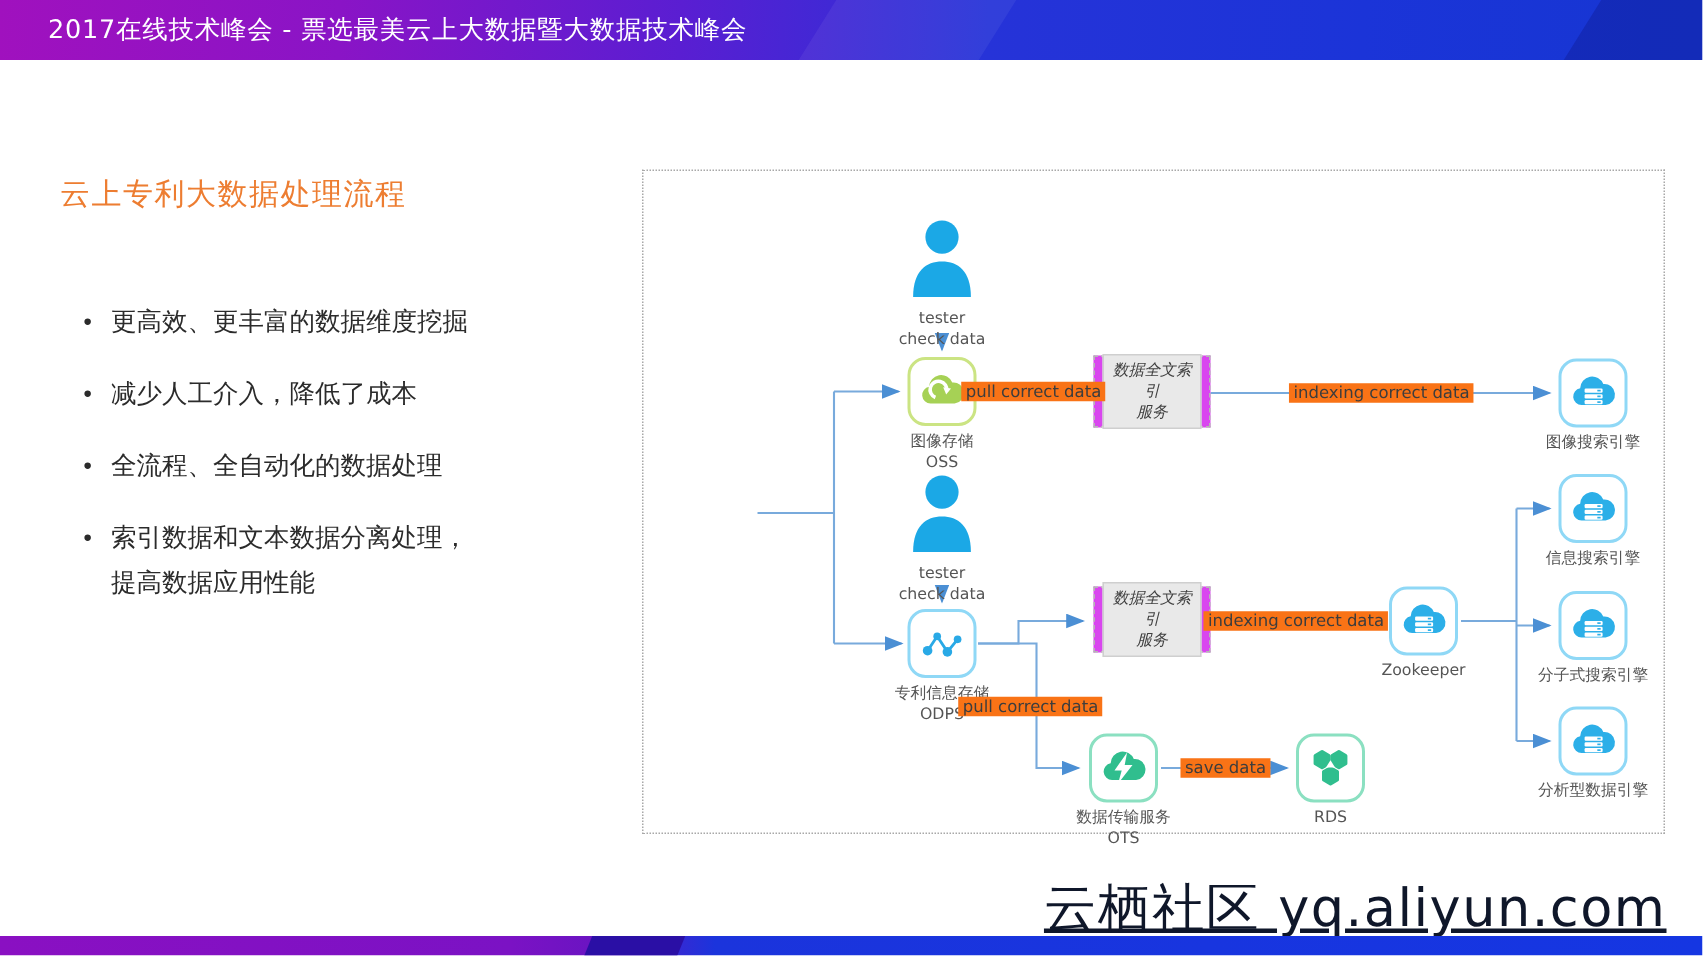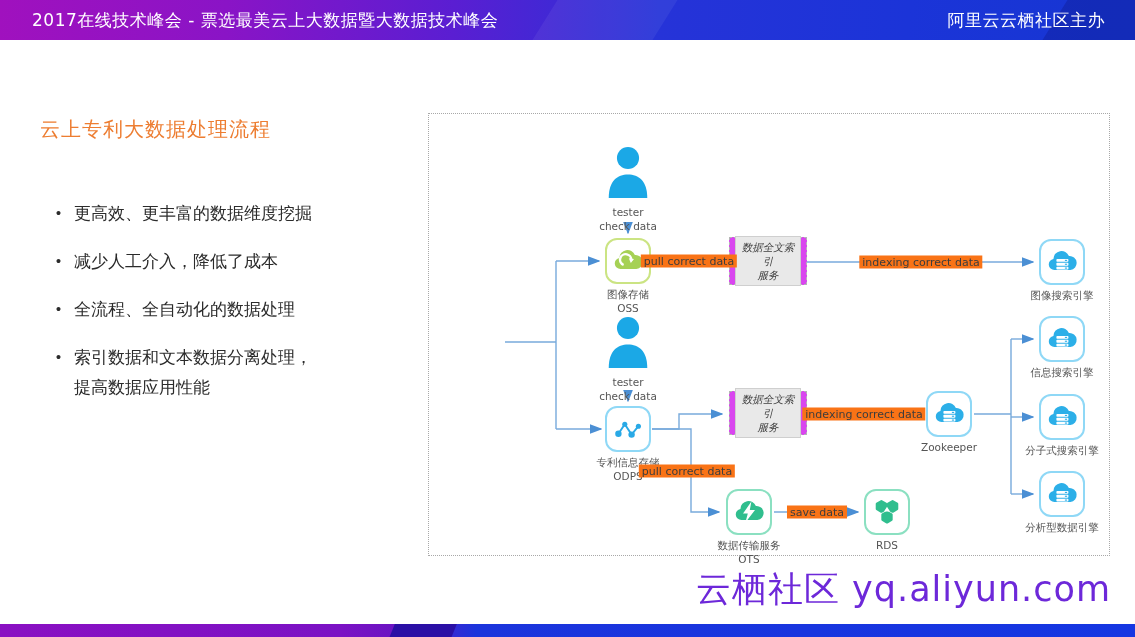--- a/index.html
+++ b/index.html
@@ -30,21 +30,21 @@
     position:absolute;right:30px;top:0;line-height:40px;
     color:#ffffff;font-size:17px;letter-spacing:0.5px;white-space:nowrap;
   }
   
   .slide-title{
     position:absolute;left:40px;top:116px;
     font-size:20px;font-weight:normal;color:#ED7D31;letter-spacing:1px;white-space:nowrap;
   }
   .bullets{
     position:absolute;left:52px;top:200px;width:345px;
-    margin:0;padding:0;list-style:none;font-family:Liberation Mono, monospace;
+    margin:0;padding:0;list-style:none;
   }
   .bullets li{
     position:relative;padding-left:22px;margin-bottom:18px;
     font-size:17px;line-height:30px;color:#2b2b2b;white-space:pre-line;
   }
   .bullets li::before{
     content:"\2022";position:absolute;left:2px;top:0;font-size:15px;color:#2b2b2b;
   }
   
   .panel{
@@ -73,23 +73,24 @@
   .inner-box{
     flex:1;background:#E9E9E9;border:1px solid #CFCFCF;
     font-size:10.5px;line-height:1.35;color:#404040;text-align:center;padding:3px 2px;
   }
   .edge-label{
     position:absolute;transform:translate(-50%,-50%);
     font-size:11px;color:#3d3d3d;background:#f97316;padding:0 3px;white-space:nowrap;
   }
   
   .watermark{
-    position:absolute;right:24px;bottom:24px;
-    font-size:35px;letter-spacing:1px;color:#6d28d9;white-space:nowrap;
+    position:absolute;right:24px;bottom:8px;
+    font-size:35px;letter-spacing:1px;color:#0f172a;white-space:nowrap;
     text-shadow:0 1px 0 #ffffff;
+    text-decoration:underline;
   }
   .bottom-bar{
     position:absolute;left:0;bottom:0;width:1135px;height:13px;overflow:hidden;
     background:linear-gradient(90deg,#8A10C2 0%,#7B12C4 30%,#6A14C2 35%,#1B34DC 42%,#1536E2 100%);
   }
   .bottom-bar .wedge{
     position:absolute;left:392px;top:-3px;width:62px;height:20px;
     background:#2A0FA5;transform:skewX(-22deg);
   }
 </style>
@@ -143,21 +144,20 @@
       </g>
       <polygon points="20,13.5 23.8,19.5 16.2,19.5" fill="#fff"></polygon>
     </symbol>
   </defs>
 </svg>
 
 <div class="header">
   <div class="streak"></div>
   <div class="streak2"></div>
   <span class="header-left">2017在线技术峰会 - 票选最美云上大数据暨大数据技术峰会</span>
-  <span class="header-right">阿里云云栖社区主办</span>
 </div>
 
 <div class="slide-title">云上专利大数据处理流程</div>
 <ul class="bullets">
   <li>更高效、更丰富的数据维度挖掘</li>
   <li>减少人工介入，降低了成本</li>
   <li>全流程、全自动化的数据处理</li>
   <li>索引数据和文本数据分离处理，
 提高数据应用性能</li>
 </ul>

